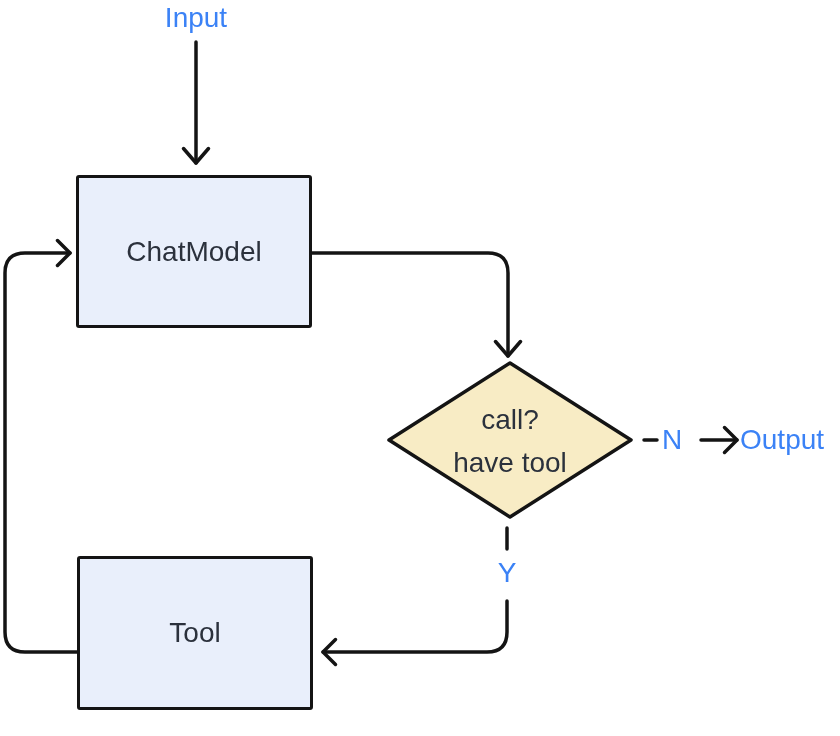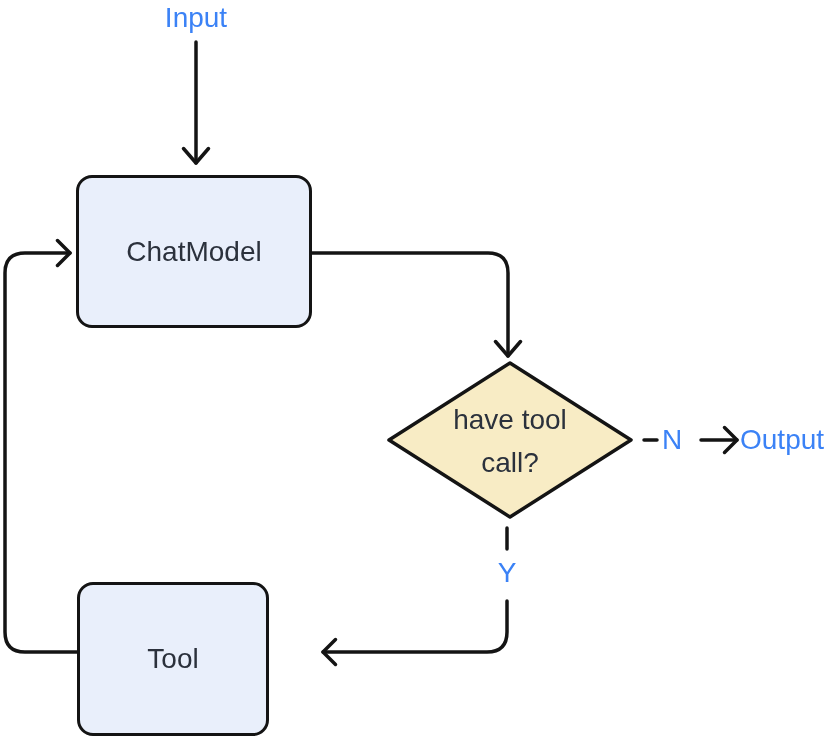--- a/index.html
+++ b/index.html
@@ -32,29 +32,29 @@
   .edges-svg polygon {
     stroke: #141414;
     stroke-width: 3.5;
     stroke-linejoin: round;
   }
   .node {
     position: absolute;
     box-sizing: border-box;
     background: #e9effb;
     border: 3.5px solid #141414;
-    border-radius: 16px;
+    border-radius: 3px;
     display: flex;
     align-items: center;
     justify-content: center;
     font-size: 28px;
     color: #2b313c;
   }
   .node-chatmodel { left: 76px; top: 175px; width: 236px; height: 153px; }
-  .node-tool      { left: 77px; top: 582px; width: 192px; height: 154px; }
+  .node-tool      { left: 77px; top: 556px; width: 236px; height: 154px; }
   .label {
     position: absolute;
     font-size: 28px;
     color: #3b82f6;
     text-align: center;
     line-height: 32px;
     white-space: nowrap;
   }
   .label-input  { left: 146px; top: 2px;   width: 100px; }
   .label-n      { left: 654px; top: 424px; width: 36px; }
@@ -101,22 +101,22 @@
 
   <div class="node node-chatmodel">
     <span>ChatModel</span>
   </div>
 
   <div class="node node-tool">
     <span>Tool</span>
   </div>
 
   <div class="decision-text">
+    <span>call?</span>
     <span>have tool</span>
-    <span>call?</span>
   </div>
 
   <div class="label label-input">Input</div>
   <div class="label label-n">N</div>
   <div class="label label-output">Output</div>
   <div class="label label-y">Y</div>
 
 </div>
 
 </body></html>

